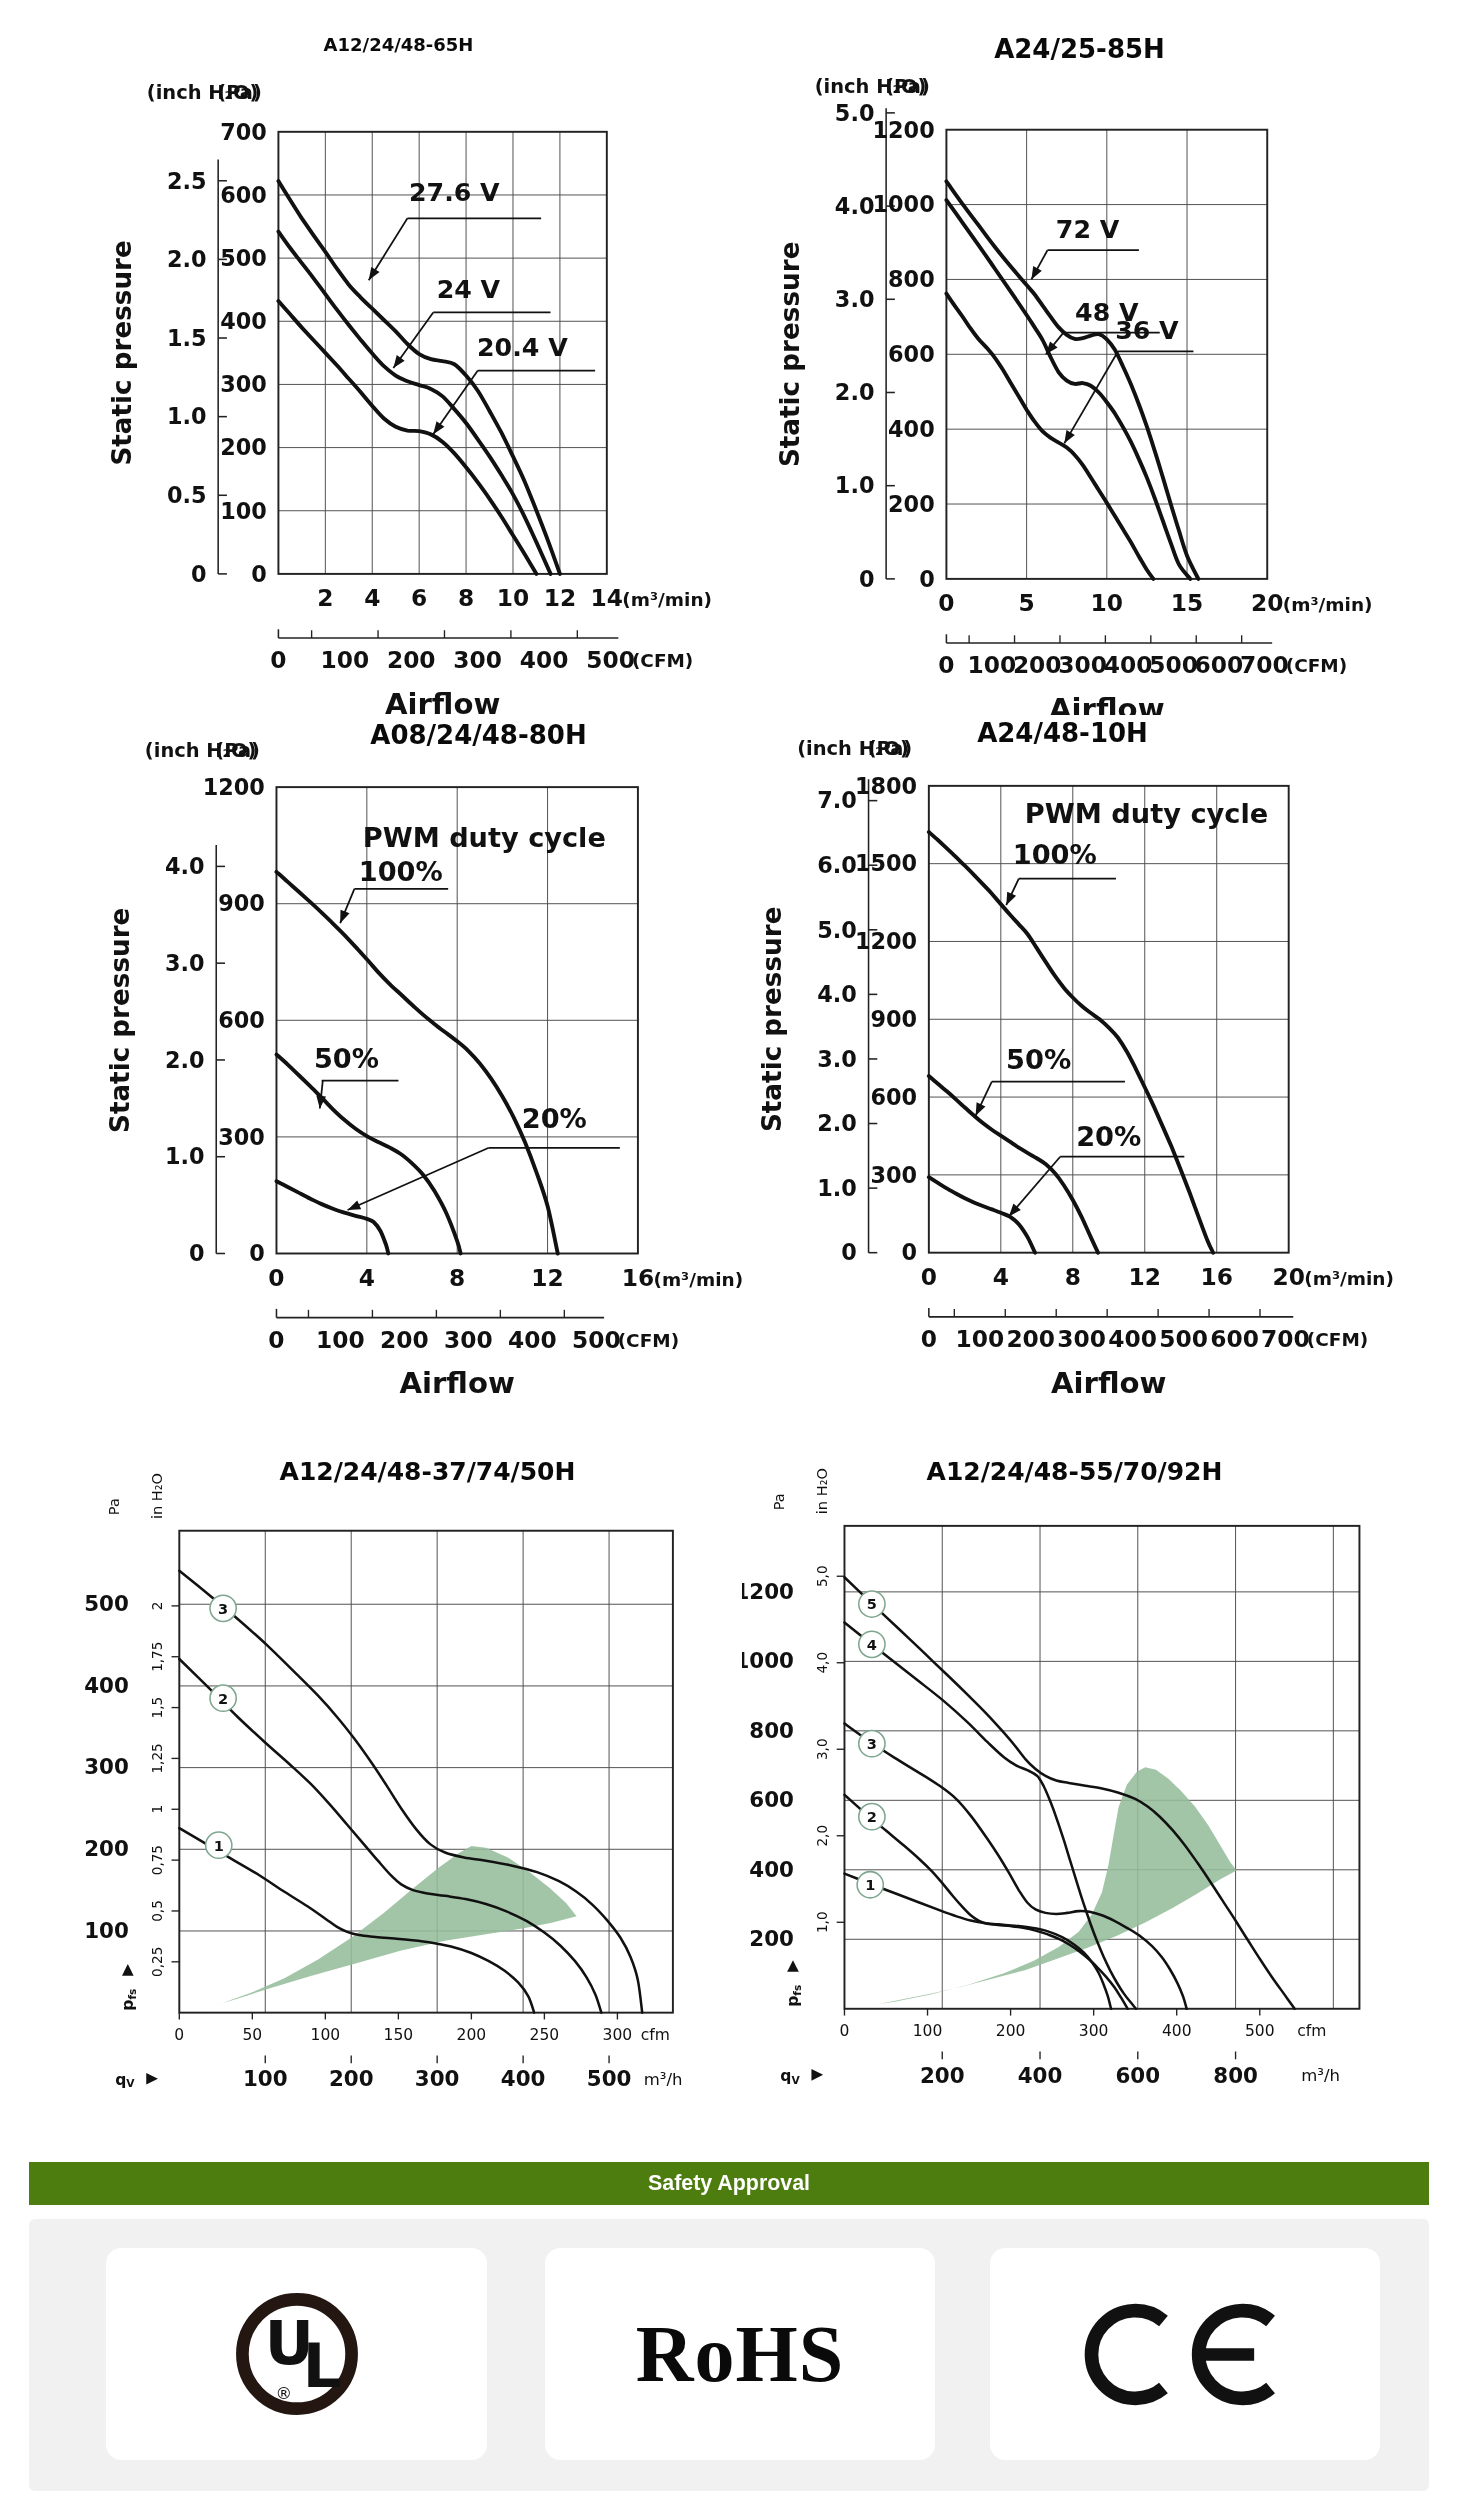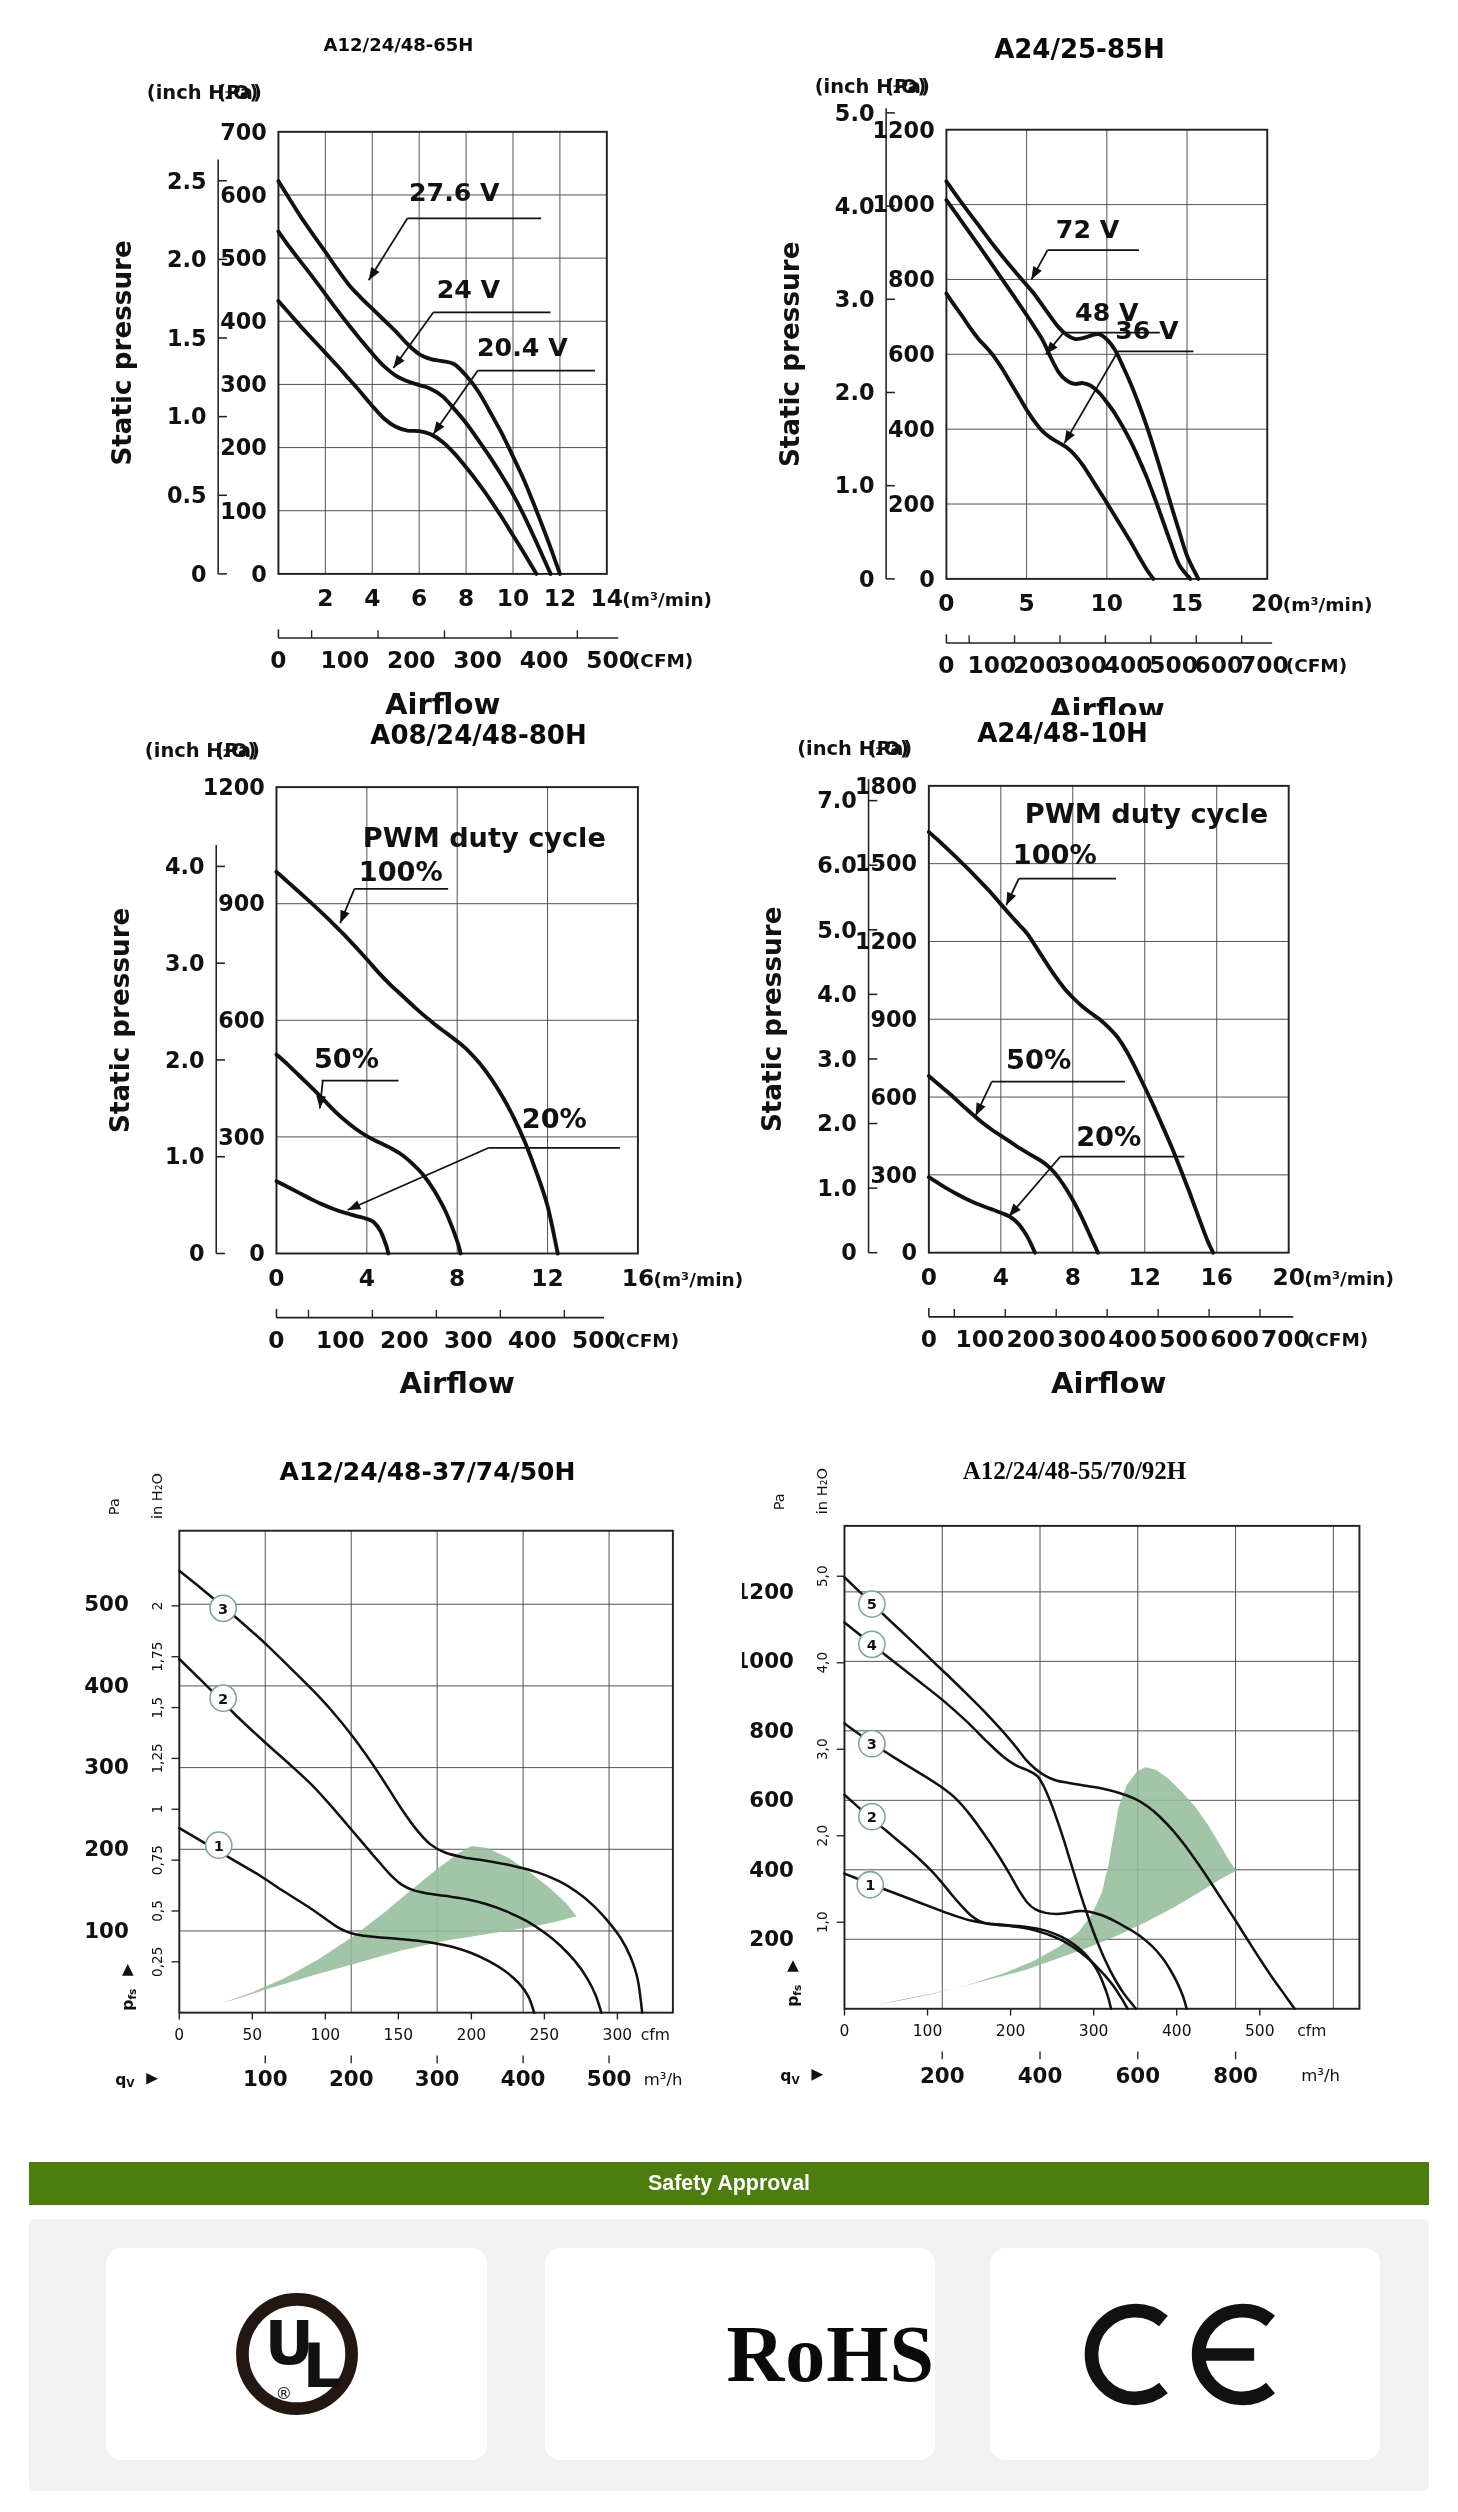--- a/index.html
+++ b/index.html
@@ -448,21 +448,21 @@
         <text x="572.304177514793" y="652" text-anchor="middle" font-size="22" font-weight="bold">500</text>
         <text x="607.9408284023668" y="650" font-size="17">m³/h</text>
         <text x="64" y="650" font-size="16" font-weight="600"><tspan>q</tspan><tspan font-size="11" dy="3">V</tspan></text>
         <polygon points="96,638 96,650 108,644" fill="#111"></polygon>
         <g transform="translate(82,574) rotate(-90)">
           <text x="0" y="0" font-size="16" font-weight="600"><tspan>p</tspan><tspan font-size="11" dy="3">fs</tspan></text>
           <polygon points="36,-11 36,1 48,-5" fill="#111"></polygon>
         </g>
       </g>
     </svg></div>
-<div class="chart" id="chart5" style="left: 742px; top: 1453px; width: 717px; height: 685px;"><div class="chart-title" style="left: 109px; top: 3.9px; width: 447px; font-size: 25px; font-family: Liberation Serif, serif;">A12/24/48-55/70/92H</div><svg width="717" height="685" viewBox="0 0 737 705">
+<div class="chart" id="chart5" style="left: 742px; top: 1453px; width: 717px; height: 685px;"><div class="chart-title" style="left: 109px; top: 3.9px; width: 447px; font-size: 25px;">A12/24/48-55/70/92H</div><svg width="717" height="685" viewBox="0 0 737 705">
       <g stroke="#4d4d4d" stroke-width="1">
         <line x1="205.62785161290324" y1="75" x2="205.62785161290324" y2="572"></line>
         <line x1="306.2557032258065" y1="75" x2="306.2557032258065" y2="572"></line>
         <line x1="406.88355483870976" y1="75" x2="406.88355483870976" y2="572"></line>
         <line x1="507.51140645161297" y1="75" x2="507.51140645161297" y2="572"></line>
         <line x1="608.1392580645162" y1="75" x2="608.1392580645162" y2="572"></line>
         <line x1="105" y1="500.48920863309354" x2="635" y2="500.48920863309354"></line>
         <line x1="105" y1="428.9784172661871" x2="635" y2="428.9784172661871"></line>
         <line x1="105" y1="357.46762589928056" x2="635" y2="357.46762589928056"></line>
         <line x1="105" y1="285.9568345323741" x2="635" y2="285.9568345323741"></line>
@@ -554,21 +554,21 @@
 
 <div class="panel" id="panel" style="background: rgb(241, 241, 241);">
   <div class="card" style="left:77px;top:29px;width:381px;height:212px;">
     <svg width="156" height="156" viewBox="0 0 160 160">
       <circle cx="80" cy="80" r="56" fill="none" stroke="#241712" stroke-width="13"></circle>
       <text x="47" y="90" font-size="62" font-weight="bold" fill="#241712">U</text>
       <text x="86" y="114" font-size="62" font-weight="bold" fill="#241712">L</text>
       <text x="58" y="126" font-size="17" fill="#241712">®</text>
     </svg>
   </div>
-  <div class="card" style="left:516px;top:29px;width:390px;height:212px;justify-content:flex-end;">
+  <div class="card" style="left:516px;top:29px;width:390px;height:212px;">
     <div class="rohs">RoHS</div>
   </div>
   <div class="card" style="left:961px;top:29px;width:390px;height:212px;">
     <svg width="224" height="117" viewBox="0 0 230 120">
       <path d="M 92.9 25.5 A 45 45 0 1 0 92.9 94.5" fill="none" stroke="#111" stroke-width="14"></path>
       <path d="M 202.9 25.5 A 45 45 0 1 0 202.9 94.5" fill="none" stroke="#111" stroke-width="14"></path>
       <path d="M 131 60 L 186 60" stroke="#111" stroke-width="13"></path>
     </svg>
   </div>
 </div>

